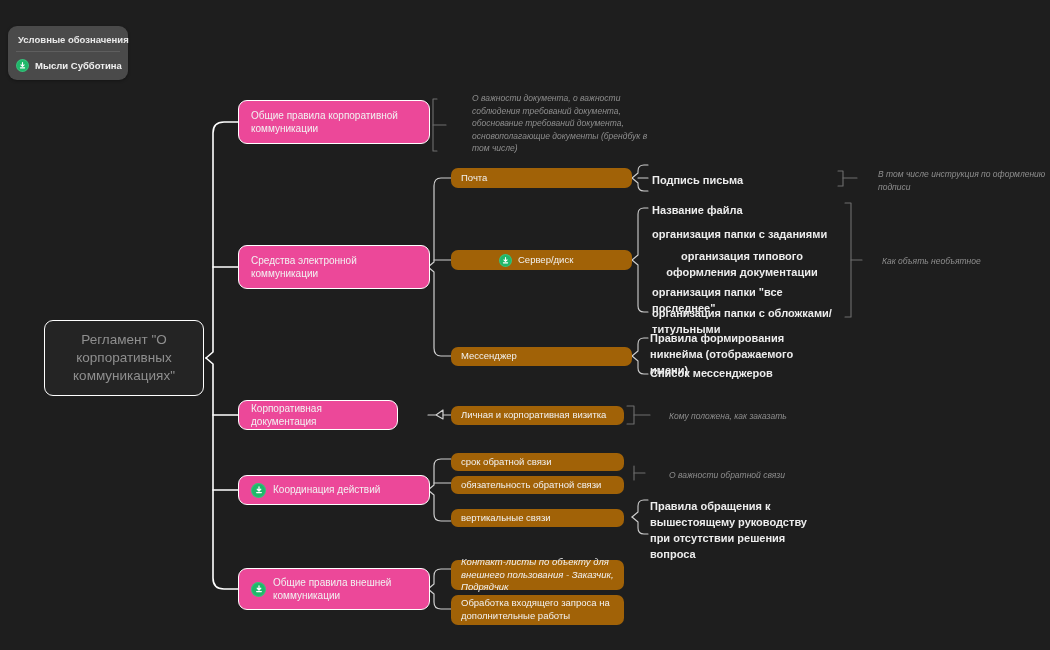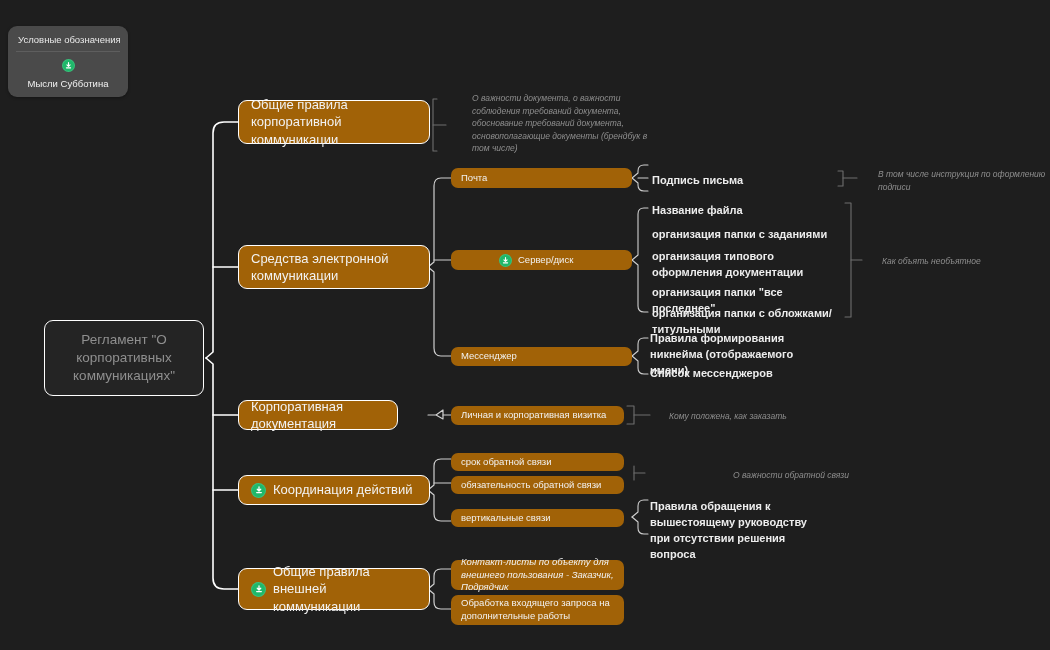--- a/index.html
+++ b/index.html
@@ -12,55 +12,55 @@
     width:1050px;height:650px;
     background:#1e1e1e;
     overflow:hidden;
   }
   
   .legend{
     position:absolute;left:8px;top:26px;width:104px;
     background:#4a4a4a;border-radius:9px;
     padding:6px 8px 8px 8px;
     box-shadow:0 1px 3px rgba(0,0,0,.35);
+    font-weight:bold;
   }
   .legend-title{
     font-size:9.5px;color:#e9e9e9;
     padding:2px 2px 6px 2px;
     border-bottom:1px solid #5e5e5e;
     white-space:nowrap;
   }
   .legend-row{
     display:flex;align-items:center;gap:6px;
     padding-top:7px;
-    flex-direction:column;
   }
   .legend-row span.lbl{font-size:9.5px;color:#f1f1f1;white-space:nowrap;}
 
   
   .gicon{
     width:13px;height:13px;border-radius:50%;
     background:#1fb86a;
     display:inline-flex;align-items:center;justify-content:center;
     flex:0 0 auto;
     box-shadow:0 0 0 1px rgba(255,255,255,.12) inset;
   }
   .gicon svg{display:block;}
 
   
   .node{
     position:absolute;
     box-sizing:border-box;
-    background:#a16207;
+    background:#ec4899;
     border:1.4px solid #ffffff;
     border-radius:9px;
     color:#f2f2f2;
     display:flex;align-items:center;gap:7px;
     padding:9px 12px;
-    font-size:13px;line-height:1.32;
+    font-size:10px;line-height:1.32;
   }
   .node.central{
     border-color:#ffffff;background:#242424;color:#8f8f8f;
     justify-content:center;text-align:center;font-size:13.5px;line-height:1.35;
   }
   .pill{
     position:absolute;box-sizing:border-box;
     background:#a16207;border-radius:7px;
     color:#f2f2f2;font-size:9.5px;line-height:1.35;
     display:flex;align-items:center;gap:6px;
@@ -180,21 +180,21 @@
   <div class="pill" style="left:451px;top:250px;width:181px;height:20px;padding-left:48px;">
     <span class="gicon">
       <svg width="9" height="9" viewBox="0 0 12 12">
           <path d="M6 2.2v4.3M6 7.2L3.9 5.1M6 7.2l2.1-2.1M3.2 9.1h5.6" stroke="#ffffff" stroke-width="1.5" fill="none" stroke-linecap="round" stroke-linejoin="round"></path>
         </svg>
     </span>
     <span>Сервер/диск</span>
   </div>
   <div class="leaf" style="left:652px;top:203px;width:190px;">Название файла</div>
   <div class="leaf" style="left:652px;top:227px;width:190px;">организация папки с заданиями</div>
-  <div class="leaf" style="left:652px;top:249px;width:180px;">организация типового оформления документации</div>
+  <div class="leaf" style="left:652px;top:249px;width:180px;text-align:center;">организация типового оформления документации</div>
   <div class="leaf" style="left:652px;top:285px;width:190px;">организация папки "все последнее"</div>
   <div class="leaf" style="left:652px;top:306px;width:195px;">организация папки с обложками/титульными</div>
   <div class="note" style="left:870px;top:255px;width:170px;">Как объять необъятное</div>
 
   <div class="pill" style="left:451px;top:347px;width:181px;height:19px;">
     <span>Мессенджер</span>
   </div>
   <div class="leaf" style="left:650px;top:331px;width:180px;">Правила формирования никнейма (отображаемого имени)</div>
   <div class="leaf" style="left:650px;top:366px;width:180px;">Список мессенджеров</div>
 
@@ -213,21 +213,21 @@
         </svg>
     </span>
     <span>Координация действий</span>
   </div>
   <div class="pill" style="left:451px;top:453px;width:173px;height:18px;">
     <span>срок обратной связи</span>
   </div>
   <div class="pill" style="left:451px;top:476px;width:173px;height:18px;">
     <span>обязательность обратной связи</span>
   </div>
-  <div class="note" style="left:657px;top:469px;width:180px;text-align:right;">О важности обратной связи</div>
+  <div class="note" style="left:657px;top:469px;width:180px;">О важности обратной связи</div>
   <div class="pill" style="left:451px;top:509px;width:173px;height:18px;">
     <span>вертикальные связи</span>
   </div>
   <div class="leaf" style="left:650px;top:499px;width:165px;">Правила обращения к вышестоящему руководству при отсутствии решения вопроса</div>
 
   <div class="node" style="left:238px;top:568px;width:192px;height:42px;">
     <span class="gicon" style="width:15px;height:15px;">
       <svg width="10" height="10" viewBox="0 0 12 12">
           <path d="M6 2.2v4.3M6 7.2L3.9 5.1M6 7.2l2.1-2.1M3.2 9.1h5.6" stroke="#ffffff" stroke-width="1.5" fill="none" stroke-linecap="round" stroke-linejoin="round"></path>
         </svg>

